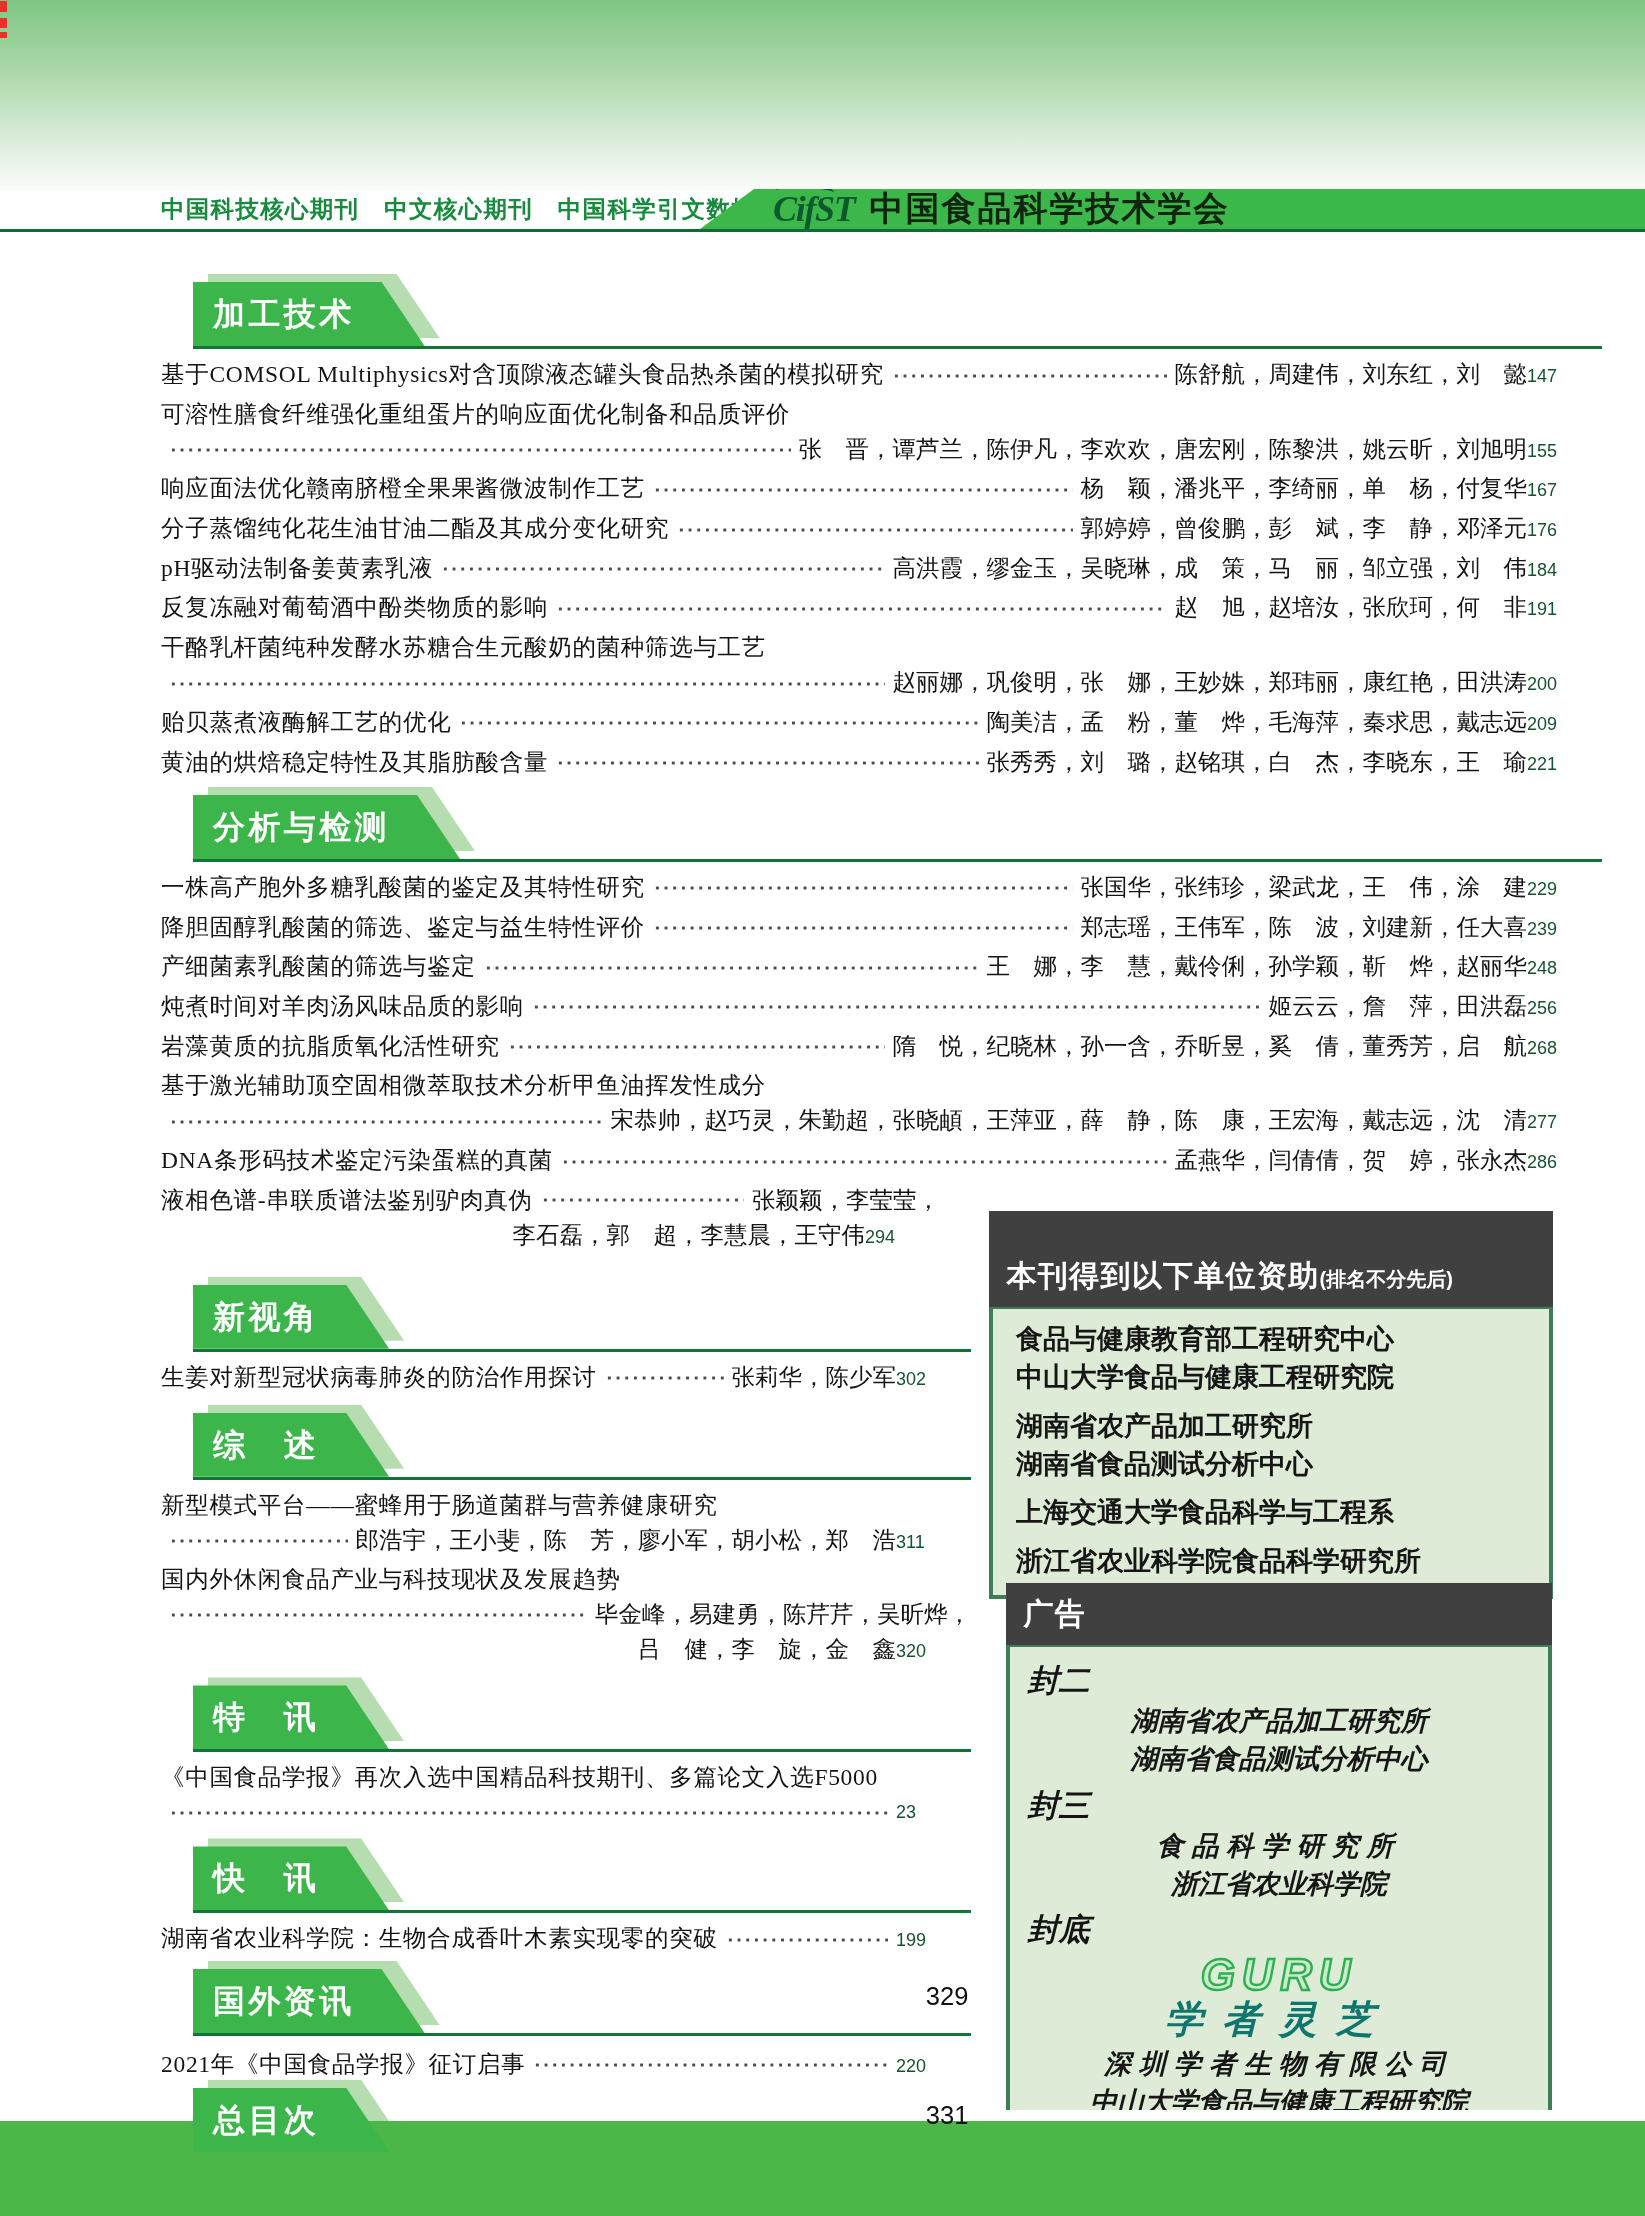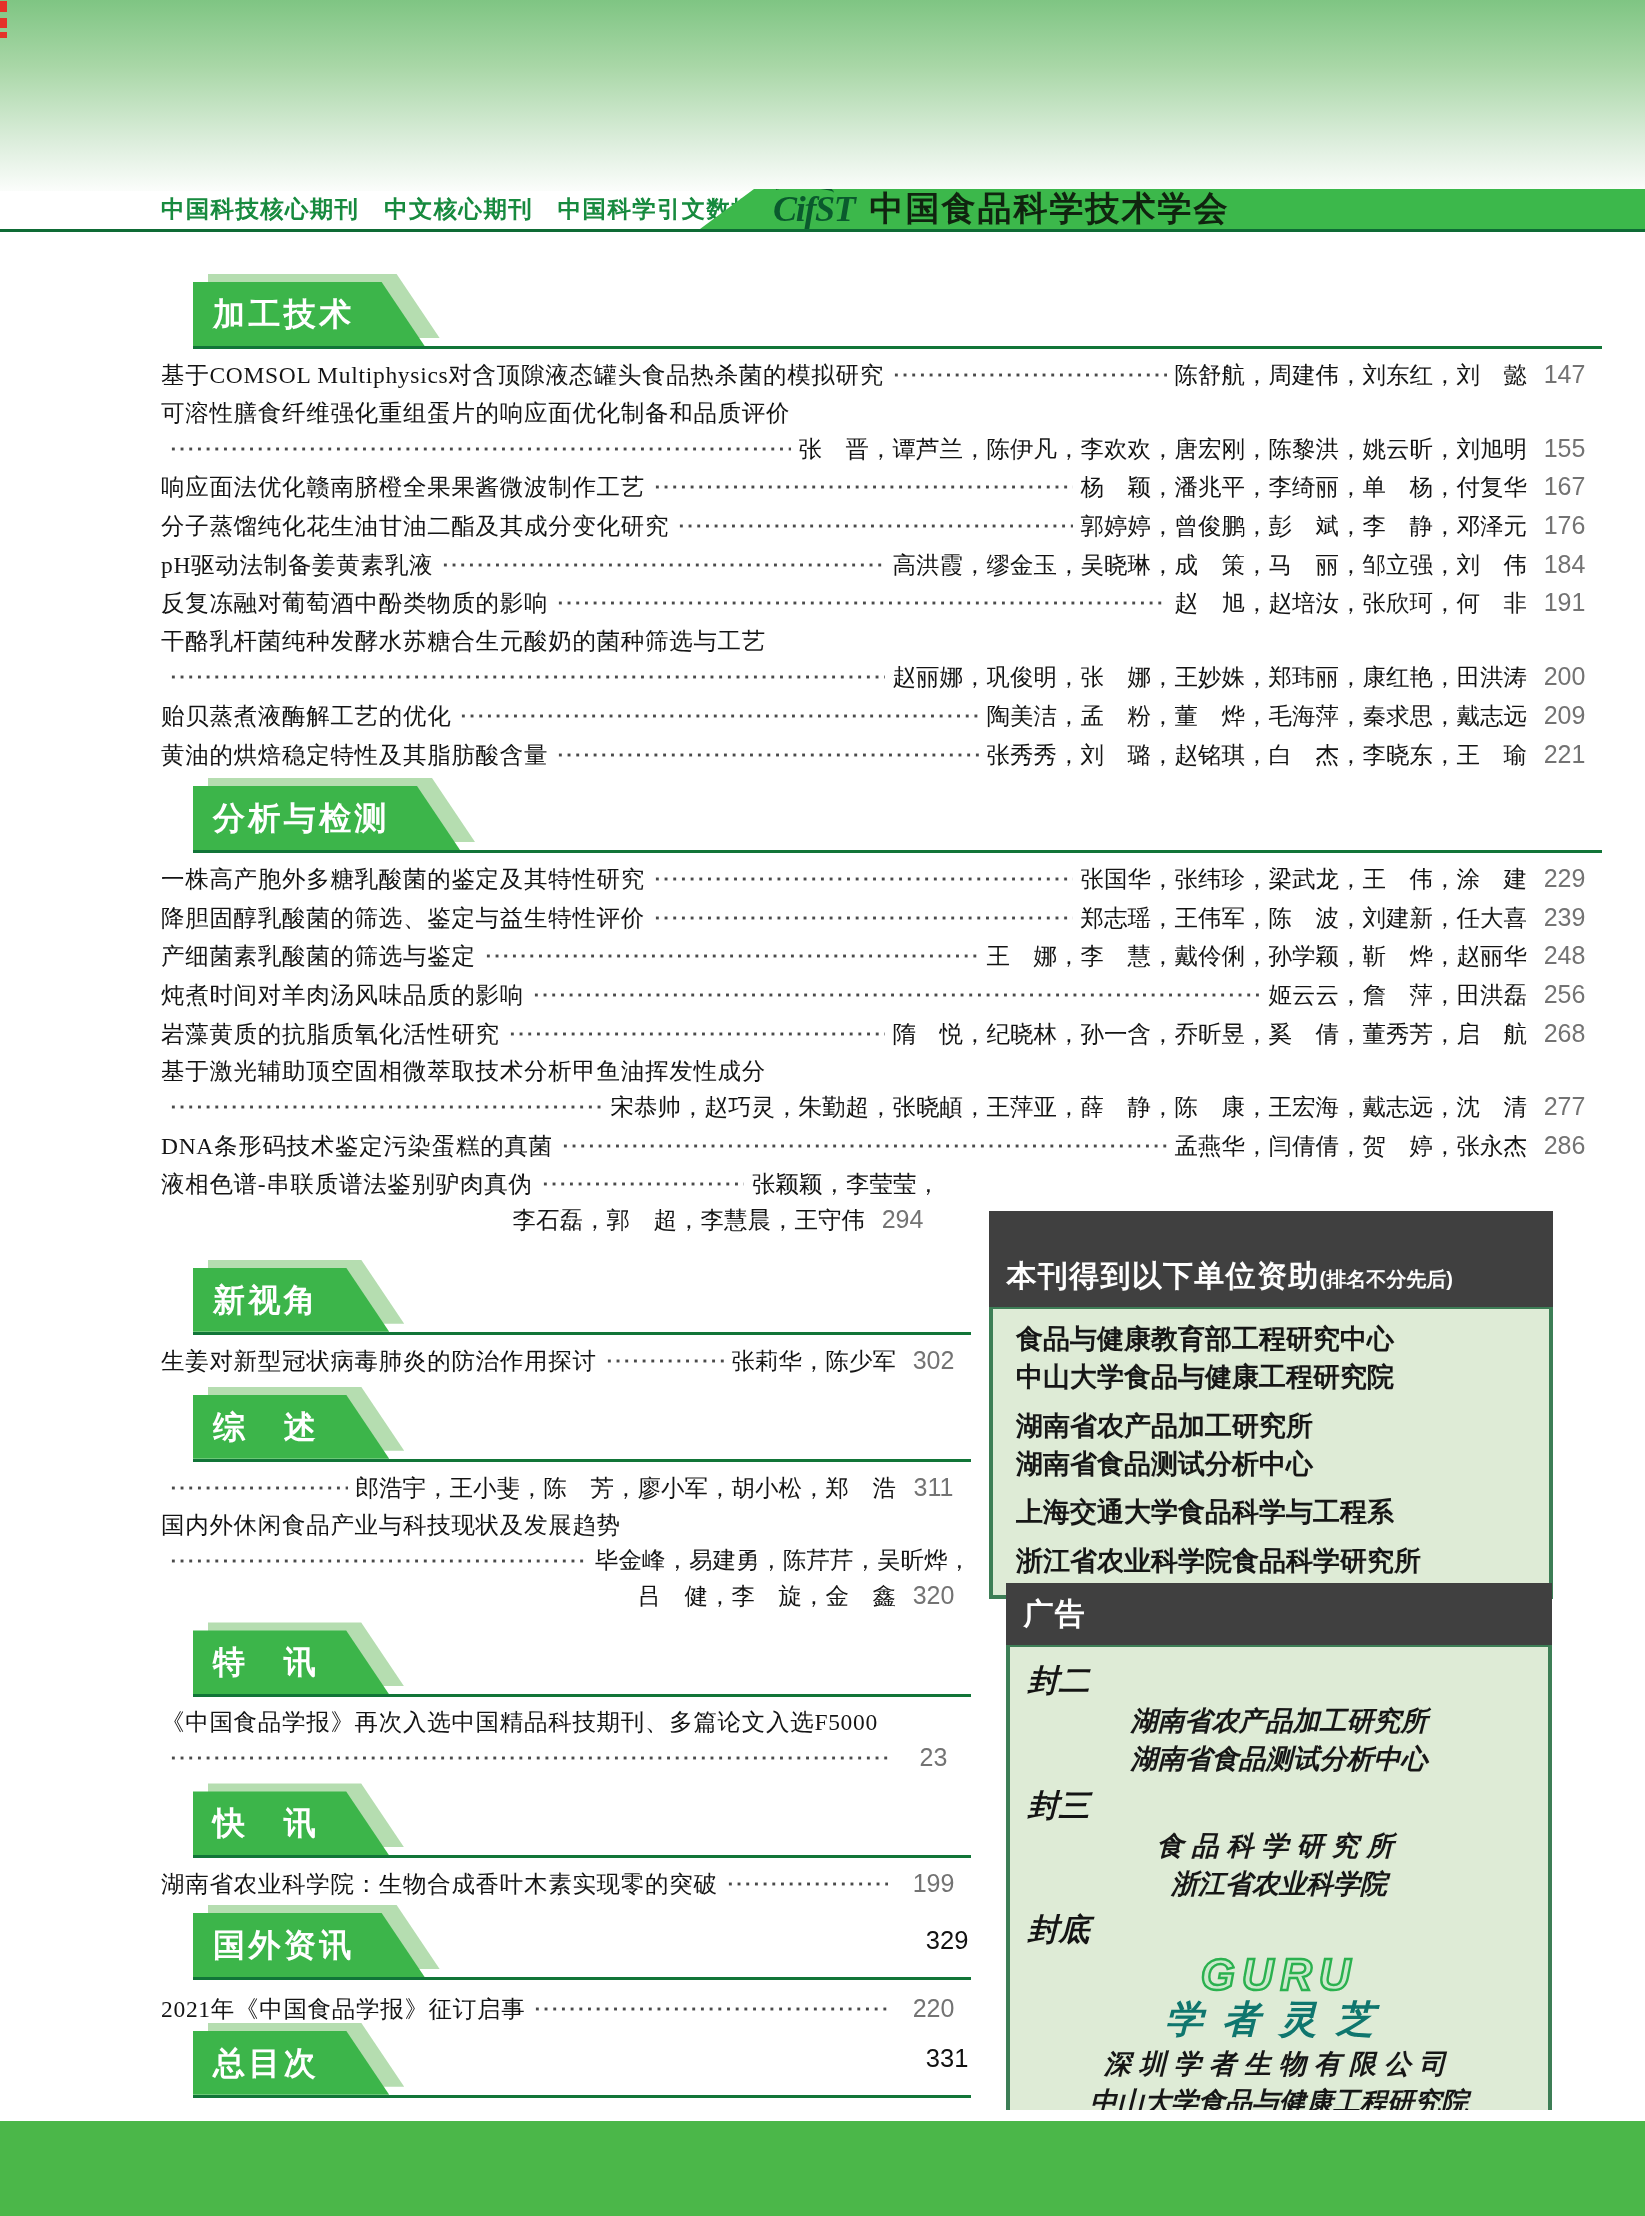--- a/index.html
+++ b/index.html
@@ -52,22 +52,22 @@
 
   .entry{margin-bottom:2.7px;}
   .entry.nrw{max-width:779px;}
   .line{display:flex;align-items:baseline;font-size:23.5px;line-height:35px;color:#141414;}
   .line.right{justify-content:flex-end;}
   .t{white-space:nowrap;letter-spacing:0.7px;}
   .a{white-space:nowrap;}
   .dots{flex:1 1 auto;min-width:27px;margin:0 8px;height:8px;align-self:center;
     background-image:radial-gradient(circle,#4a4a4a 1.5px,transparent 1.8px);
     background-size:8.7px 8.7px;background-position:0 50%;background-repeat:repeat-x;}
-  .p{flex:none;min-width:75px;text-align:center;font-family:"Liberation Sans",sans-serif;
-    font-size:25px;color:#737373;}
+  .p{flex:none;min-width:75px;text-align:left;font-family:"Liberation Sans",sans-serif;
+    font-size:18px;color:#14532d;}
 
   
   .box{position:absolute;box-sizing:border-box;}
   .box-hd{background:#404040;color:#ffffff;font-family:"Liberation Sans",sans-serif;
     font-weight:bold;font-size:30px;padding:10.7px 17.5px;letter-spacing:1.3px;
     display:flex;align-items:baseline;white-space:nowrap;}
   .box-hd .note{font-size:20px;font-weight:bold;letter-spacing:0;margin-top:44px;}
   .box-bd{background:#deebd6;border:4px solid #3d7e56;border-top:2.7px solid #3d7e56;}
 
   .box.sponsor{left:989px;top:1211px;width:564px;}
@@ -300,20 +300,23 @@
         <div class="tab-row" data-name="section-tab-review">
           <div class="tab echo" data-name="section-tab-echo">
             <span class="tab-label" style="visibility: hidden;">综　述</span>
           </div>
           <div class="tab main" data-name="section-tab-shape">
             <span class="tab-label" data-name="section-tab-label">综　述</span>
           </div>
         </div>
         <div class="entry" data-name="article-entry">
           <div class="line" data-name="article-line">
+            <span class="t" data-name="article-title">新型模式平台——蜜蜂用于肠道菌群与营养健康研究</span>
+          </div>
+          <div class="line" data-name="article-line">
             <span class="dots" data-name="dot-leader"></span>
             <span class="a" data-name="article-authors">郎浩宇，王小斐，陈　芳，廖小军，胡小松，郑　浩</span>
             <span class="p" data-name="article-page-number">311</span>
           </div>
         </div>
         <div class="entry" data-name="article-entry">
           <div class="line" data-name="article-line">
             <span class="t" data-name="article-title">国内外休闲食品产业与科技现状及发展趋势</span>
           </div>
           <div class="line" data-name="article-line">

